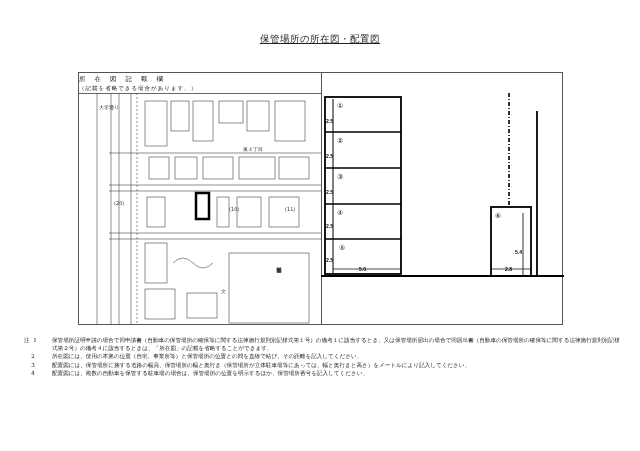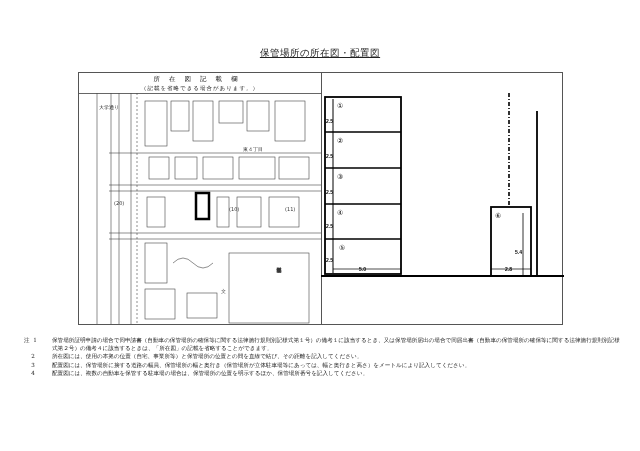--- a/index.html
+++ b/index.html
@@ -1,24 +1,24 @@
 <!DOCTYPE html>
 <html><head>
 <meta charset="utf-8">
 <style>
   html,body{margin:0;padding:0;background:#fff;}
   body{width:640px;height:451px;position:relative;overflow:hidden;
        font-family:"DejaVu Sans",sans-serif;color:#222;}
-  .page-title{position:absolute;left:0;width:640px;top:47px;text-align:center;
+  .page-title{position:absolute;left:0;width:640px;top:33px;text-align:center;
        font-family:"DejaVu Serif",serif;font-size:9.5px;text-decoration:underline;letter-spacing:0.5px;}
   .frame{position:absolute;left:78px;top:72px;width:485px;height:253px;border:1px solid #555;box-sizing:border-box;}
   .col{position:absolute;top:0;bottom:0;}
   .col.left{left:0;width:242px;border-right:1px solid #555;}
   .col.right{left:242px;right:0;}
-  .col-head{position:absolute;left:0;right:0;top:0;height:20px;border-bottom:1px solid #666;text-align:center;}
+  .col-head{position:absolute;left:0;right:0;top:0;height:20px;border-bottom:1px solid #666;}
   .head-label{display:block;font-size:6.5px;letter-spacing:9px;margin-top:2px;font-family:"DejaVu Serif",serif;}
   .head-note{display:block;font-size:5.5px;letter-spacing:1px;margin-top:1px;font-family:"DejaVu Serif",serif;}
   .map{position:absolute;left:0;right:0;top:20px;bottom:0;overflow:hidden;}
   .layout{position:absolute;left:0;right:0;top:20px;bottom:0;}
   .notes{position:absolute;left:24px;top:336px;width:600px;font-family:"DejaVu Serif",serif;font-size:5.6px;line-height:8.2px;}
   .note{position:relative;padding-left:28px;}
   .note-num{position:absolute;left:0;width:26px;}
 </style>
 </head>
 <body>

